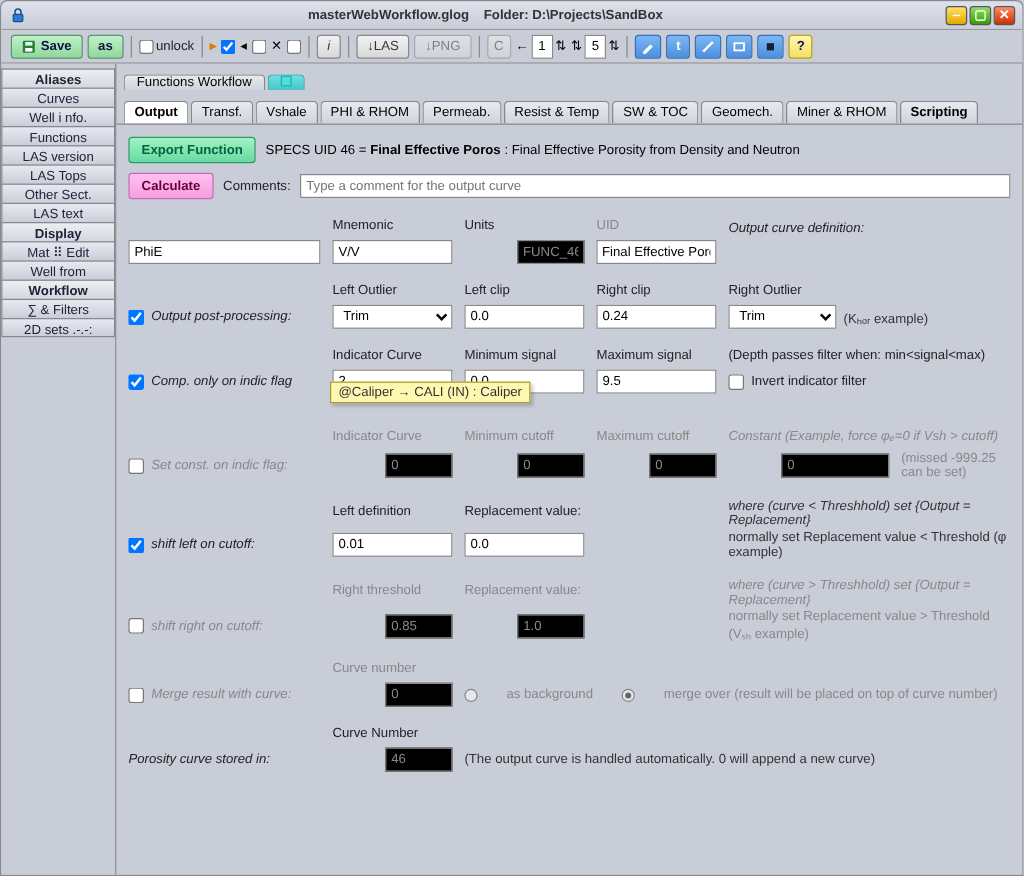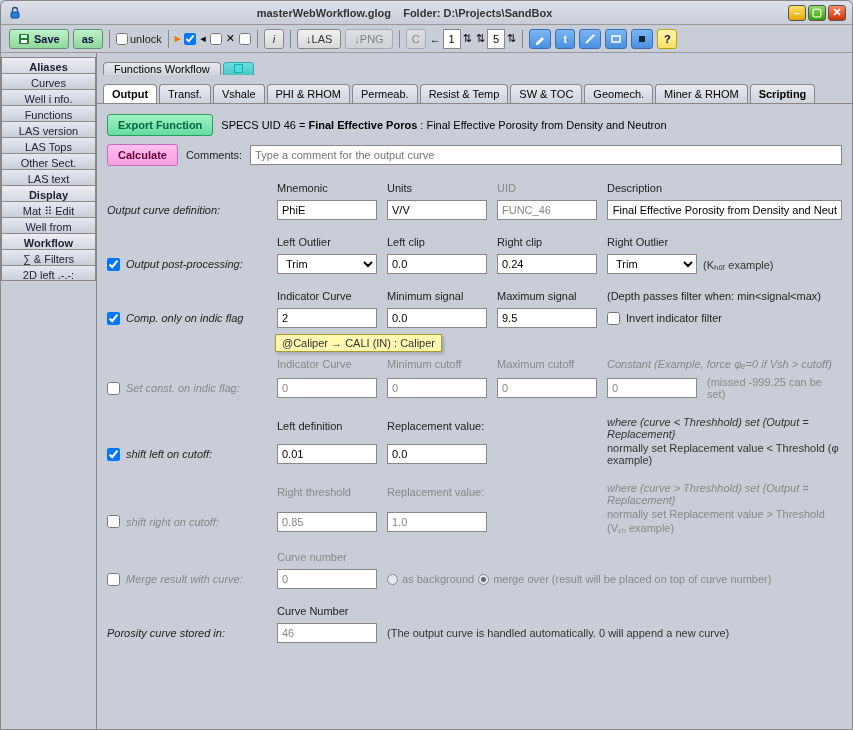--- a/index.html
+++ b/index.html
@@ -42,21 +42,21 @@
 .tab.sel { background:linear-gradient(#6FE0E0,#48c5c5); border-color:#3aa;}
 .subtabs { height:22px; display:flex; align-items:flex-end; padding-left:6px; gap:2px; margin-top:6px;}
 .subtab { padding:3px 8px; border:1px solid #888; border-bottom:none; background:linear-gradient(#e8eaef,#cfd3dc); border-radius:4px 4px 0 0; cursor:pointer;}
 .subtab.sel { background:#fff; font-weight:bold;}
 
 .panel { flex:1; background:#c8cdd8; border-top:1px solid #888; padding:10px 10px; overflow:auto;}
 .row { display:flex; align-items:center; gap:8px; margin-bottom:8px;}
 .btn-export { background:linear-gradient(#a2f2c2,#67dba2); border:1px solid #2e9b64; color:#064; font-weight:bold; padding:4px 10px; border-radius:3px;}
 .btn-calc { background:linear-gradient(#ffbff0,#f59fe0); border:1px solid #c86ab8; color:#603; font-weight:bold; padding:4px 10px; border-radius:3px;}
 input[type=text], select { height:20px; border:1px solid #888; background:#fff; padding:0 4px; font-size:11px;}
-input[type=text].dis { background:#ffffff; color:#888;}
+input[type=text].dis { background:#000000; color:#888;margin-left:44px;}
 label { color:#222; }
 label.dis { color:#888;}
 label.it { font-style:italic;}
 .col-hdr { color:#222; margin-bottom:2px; height:14px;}
 .col-hdr.dis { color:#888;}
 .grid4 { display:grid; grid-template-columns: 160px 100px 100px 100px 1fr; column-gap:10px; align-items:center; row-gap:2px;}
 .sec { margin-top:16px;}
 .chkrow { display:flex; align-items:center; gap:6px;}
 .chkrow input[type=checkbox]{ width:13px; height:13px;}
 .tooltip { position:absolute; background:#fff8b0; border:1px solid #a99a2a; padding:2px 6px; color:#333; box-shadow:2px 2px 3px rgba(0,0,0,.2);}
@@ -170,21 +170,21 @@
       <div class="side-item">Functions</div>
       <div class="side-item">LAS version</div>
       <div class="side-item">LAS Tops</div>
       <div class="side-item">Other Sect.</div>
       <div class="side-item">LAS text</div>
       <div class="side-item head">Display</div>
       <div class="side-item">Mat ⠿ Edit</div>
       <div class="side-item">Well from</div>
       <div class="side-item sel head">Workflow</div>
       <div class="side-item">∑ &amp; Filters</div>
-      <div class="side-item">2D left .-.-:</div>
+      <div class="side-item">2D sets .-.-:</div>
     </div>
 
     <div class="main">
       <div class="tabs-top">
         <div class="tab">Functions Workflow</div>
         <div class="tab sel">
           <span style="display:inline-block;width:9px;height:9px;background:#4be0e0;border:1px solid #2aa;"></span>
         </div>
       </div>
       <div class="subtabs">
@@ -211,21 +211,20 @@
           <button class="btn-calc">Calculate</button>
           <label>Comments:</label>
           <input type="text" style="flex: 1 1 0%;" placeholder="Type a comment for the output curve">
         </div>
 
         <div class="sec grid4">
           <div></div>
           <div class="col-hdr">Mnemonic</div>
           <div class="col-hdr">Units</div>
           <div class="col-hdr dis">UID</div>
-          <div class="col-hdr">Description</div>
 
           <label class="it">Output curve definition:</label>
           <input type="text" value="PhiE" style="">
           <input type="text" value="V/V" style="">
           <input type="text" class="dis" value="FUNC_46" style="">
           <input type="text" style="width: 100%; text-align: right;" value="Final Effective Porosity from Density and Neut">
         </div>
 
         <div class="sec grid4">
           <div></div>
@@ -259,21 +258,21 @@
               <label class="it">Comp. only on indic flag</label>
             </div>
           <input type="text" value="2" style="">
           <input type="text" value="0.0" style="">
           <input type="text" value="9.5" style="">
           <div class="chkrow">
               <input type="checkbox" style="">
               <label>Invert indicator filter</label>
             </div>
 
-          <div class="tooltip" style="left:168px; top:44px">@Caliper → CALI (IN) : Caliper</div>
+          <div class="tooltip" style="left:168px; top:28px">@Caliper → CALI (IN) : Caliper</div>
         </div>
 
         <div class="sec grid4" style="margin-top:30px">
           <div></div>
           <div class="col-hdr dis">Indicator Curve</div>
           <div class="col-hdr dis">Minimum cutoff</div>
           <div class="col-hdr dis">Maximum cutoff</div>
           <div class="col-hdr dis" style="font-style:italic">Constant  (Example, force φₑ=0 if Vsh &gt; cutoff)</div>
 
           <div class="chkrow">
@@ -328,21 +327,21 @@
           <div class="col-hdr dis">Curve number</div>
           <div></div>
             <div></div>
             <div></div>
 
           <div class="chkrow">
               <input type="checkbox" style="">
               <label class="it dis">Merge result with curve:</label>
             </div>
           <input type="text" class="dis" value="0" style="">
-          <div style="grid-column:3 / span 3; display:flex; gap:4px; align-items:center">
+          <div style="grid-column:3 / span 3; display:flex; gap:24px; align-items:center">
             <span class="radio"></span>
               <span class="note dis">as background</span>
             <span class="radio sel"></span>
               <span class="note dis">merge over (result will be placed on top of curve number)</span>
           </div>
         </div>
 
         <div class="sec grid4">
           <div></div>
           <div class="col-hdr">Curve Number</div>

